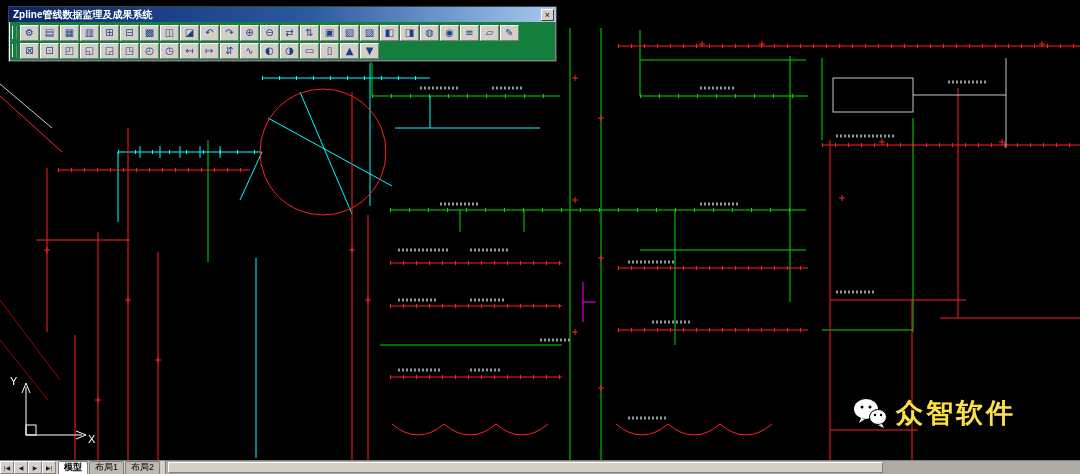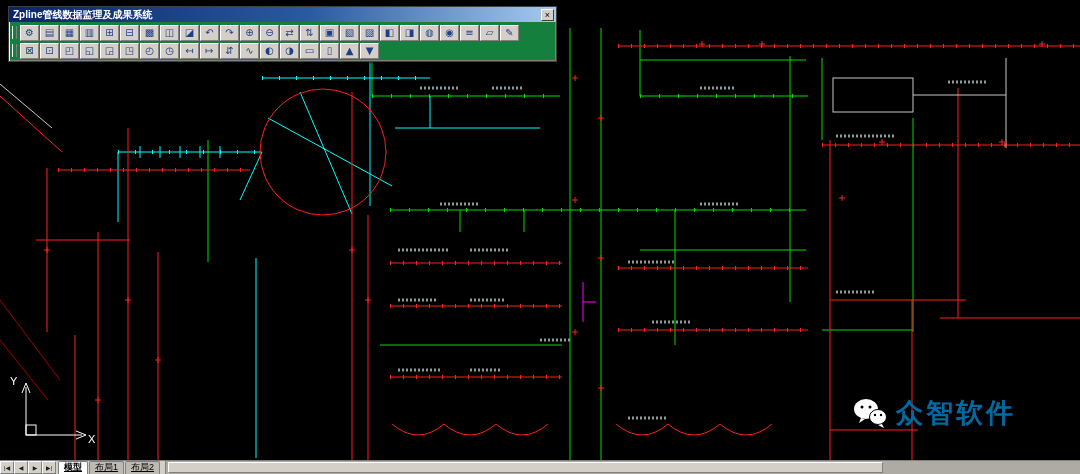--- a/index.html
+++ b/index.html
@@ -26,31 +26,31 @@
     font-size:10px;line-height:14px;text-align:center;color:#1c3f8c;font-family:"DejaVu Sans",sans-serif;}
 
   
   .bottombar{position:absolute;left:0;right:0;bottom:0;height:13px;background:#d4d0c8;
     border-top:1px solid #808080;display:flex;align-items:stretch;}
   .tab-nav{display:flex;}
   .tab-nav button{width:14px;padding:0;font-size:6px;background:#d4d0c8;color:#202020;
     border:1px solid;border-color:#fff #808080 #808080 #fff;}
   .tabs{display:flex;margin-left:2px;}
   .tab{font-size:9px;line-height:11px;padding:0 5px;color:#000;background:#bdb9b3;
-    border:1px solid #808080;border-bottom:none;border-radius:2px 2px 0 0;margin-right:1px;white-space:nowrap;text-decoration:underline;}
+    border:1px solid #808080;border-bottom:none;border-radius:2px 2px 0 0;margin-right:1px;white-space:nowrap;}
   .tab.active{background:#fff;font-weight:bold;}
   .scrollbar{flex:1;margin-left:4px;background:#aeaaa4;border-left:1px solid #808080;position:relative;}
   .scroll-thumb{position:absolute;left:2px;top:1px;bottom:1px;width:78%;background:#d4d0c8;
     border:1px solid;border-color:#fff #808080 #808080 #fff;}
 
   
   .ucs{position:absolute;left:4px;bottom:16px;width:96px;height:76px;}
 
   
-  .watermark{position:absolute;right:64px;bottom:30px;display:flex;align-items:center;gap:9px;color:#0369a1;text-align:right;}
+  .watermark{position:absolute;right:64px;bottom:30px;display:flex;align-items:center;gap:9px;color:#fde047;text-align:right;}
   .watermark-text{font-size:27px;font-weight:bold;letter-spacing:3px;white-space:nowrap;}
 </style>
 </head>
 <body>
 
 <div class="screen">
 
   <div class="canvas">
     <svg class="drawing" width="1080" height="461" viewBox="0 0 1080 461" fill="none">
 

